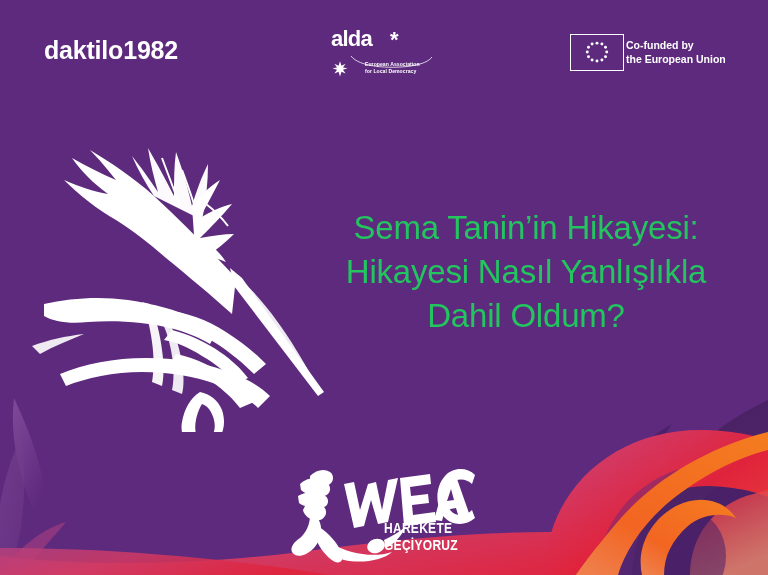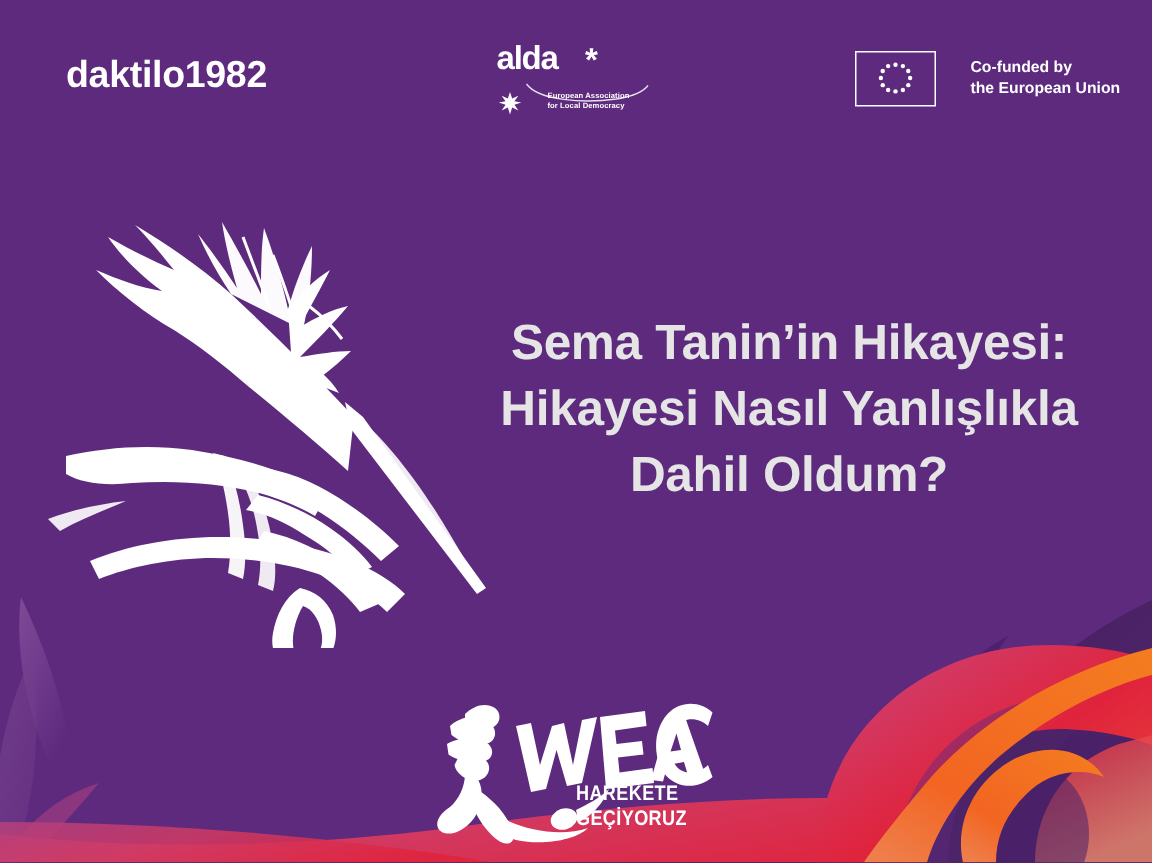--- a/index.html
+++ b/index.html
@@ -95,21 +95,21 @@
     height: 18px;
   }
 
   
   .eu {
     position: absolute;
     left: 570px;
     top: 34px;
     display: flex;
     align-items: center;
-    gap: 23px;
+    gap: 2px;
   }
   .eu-flag {
     width: 54px;
     height: 37px;
     border: 1.3px solid #ffffff;
     box-sizing: border-box;
     position: relative;
   }
   .eu-text {
     color: #ffffff;
@@ -119,23 +119,23 @@
     white-space: nowrap;
   }
 
   
   .title {
     position: absolute;
     left: 300px;
     top: 184px;
     width: 452px;
     z-index: 5;
-    color: #e5e5e5;
+    color: #22c55e;
     font-size: 33px;
-    font-weight: 700;
+    font-weight: 400;
     line-height: 1.33;
     text-align: center;
     letter-spacing: -0.2px;
   }
   .title .ln { display: block; white-space: nowrap; }
 
   
   .quill {
     position: absolute;
     left: 4px;

